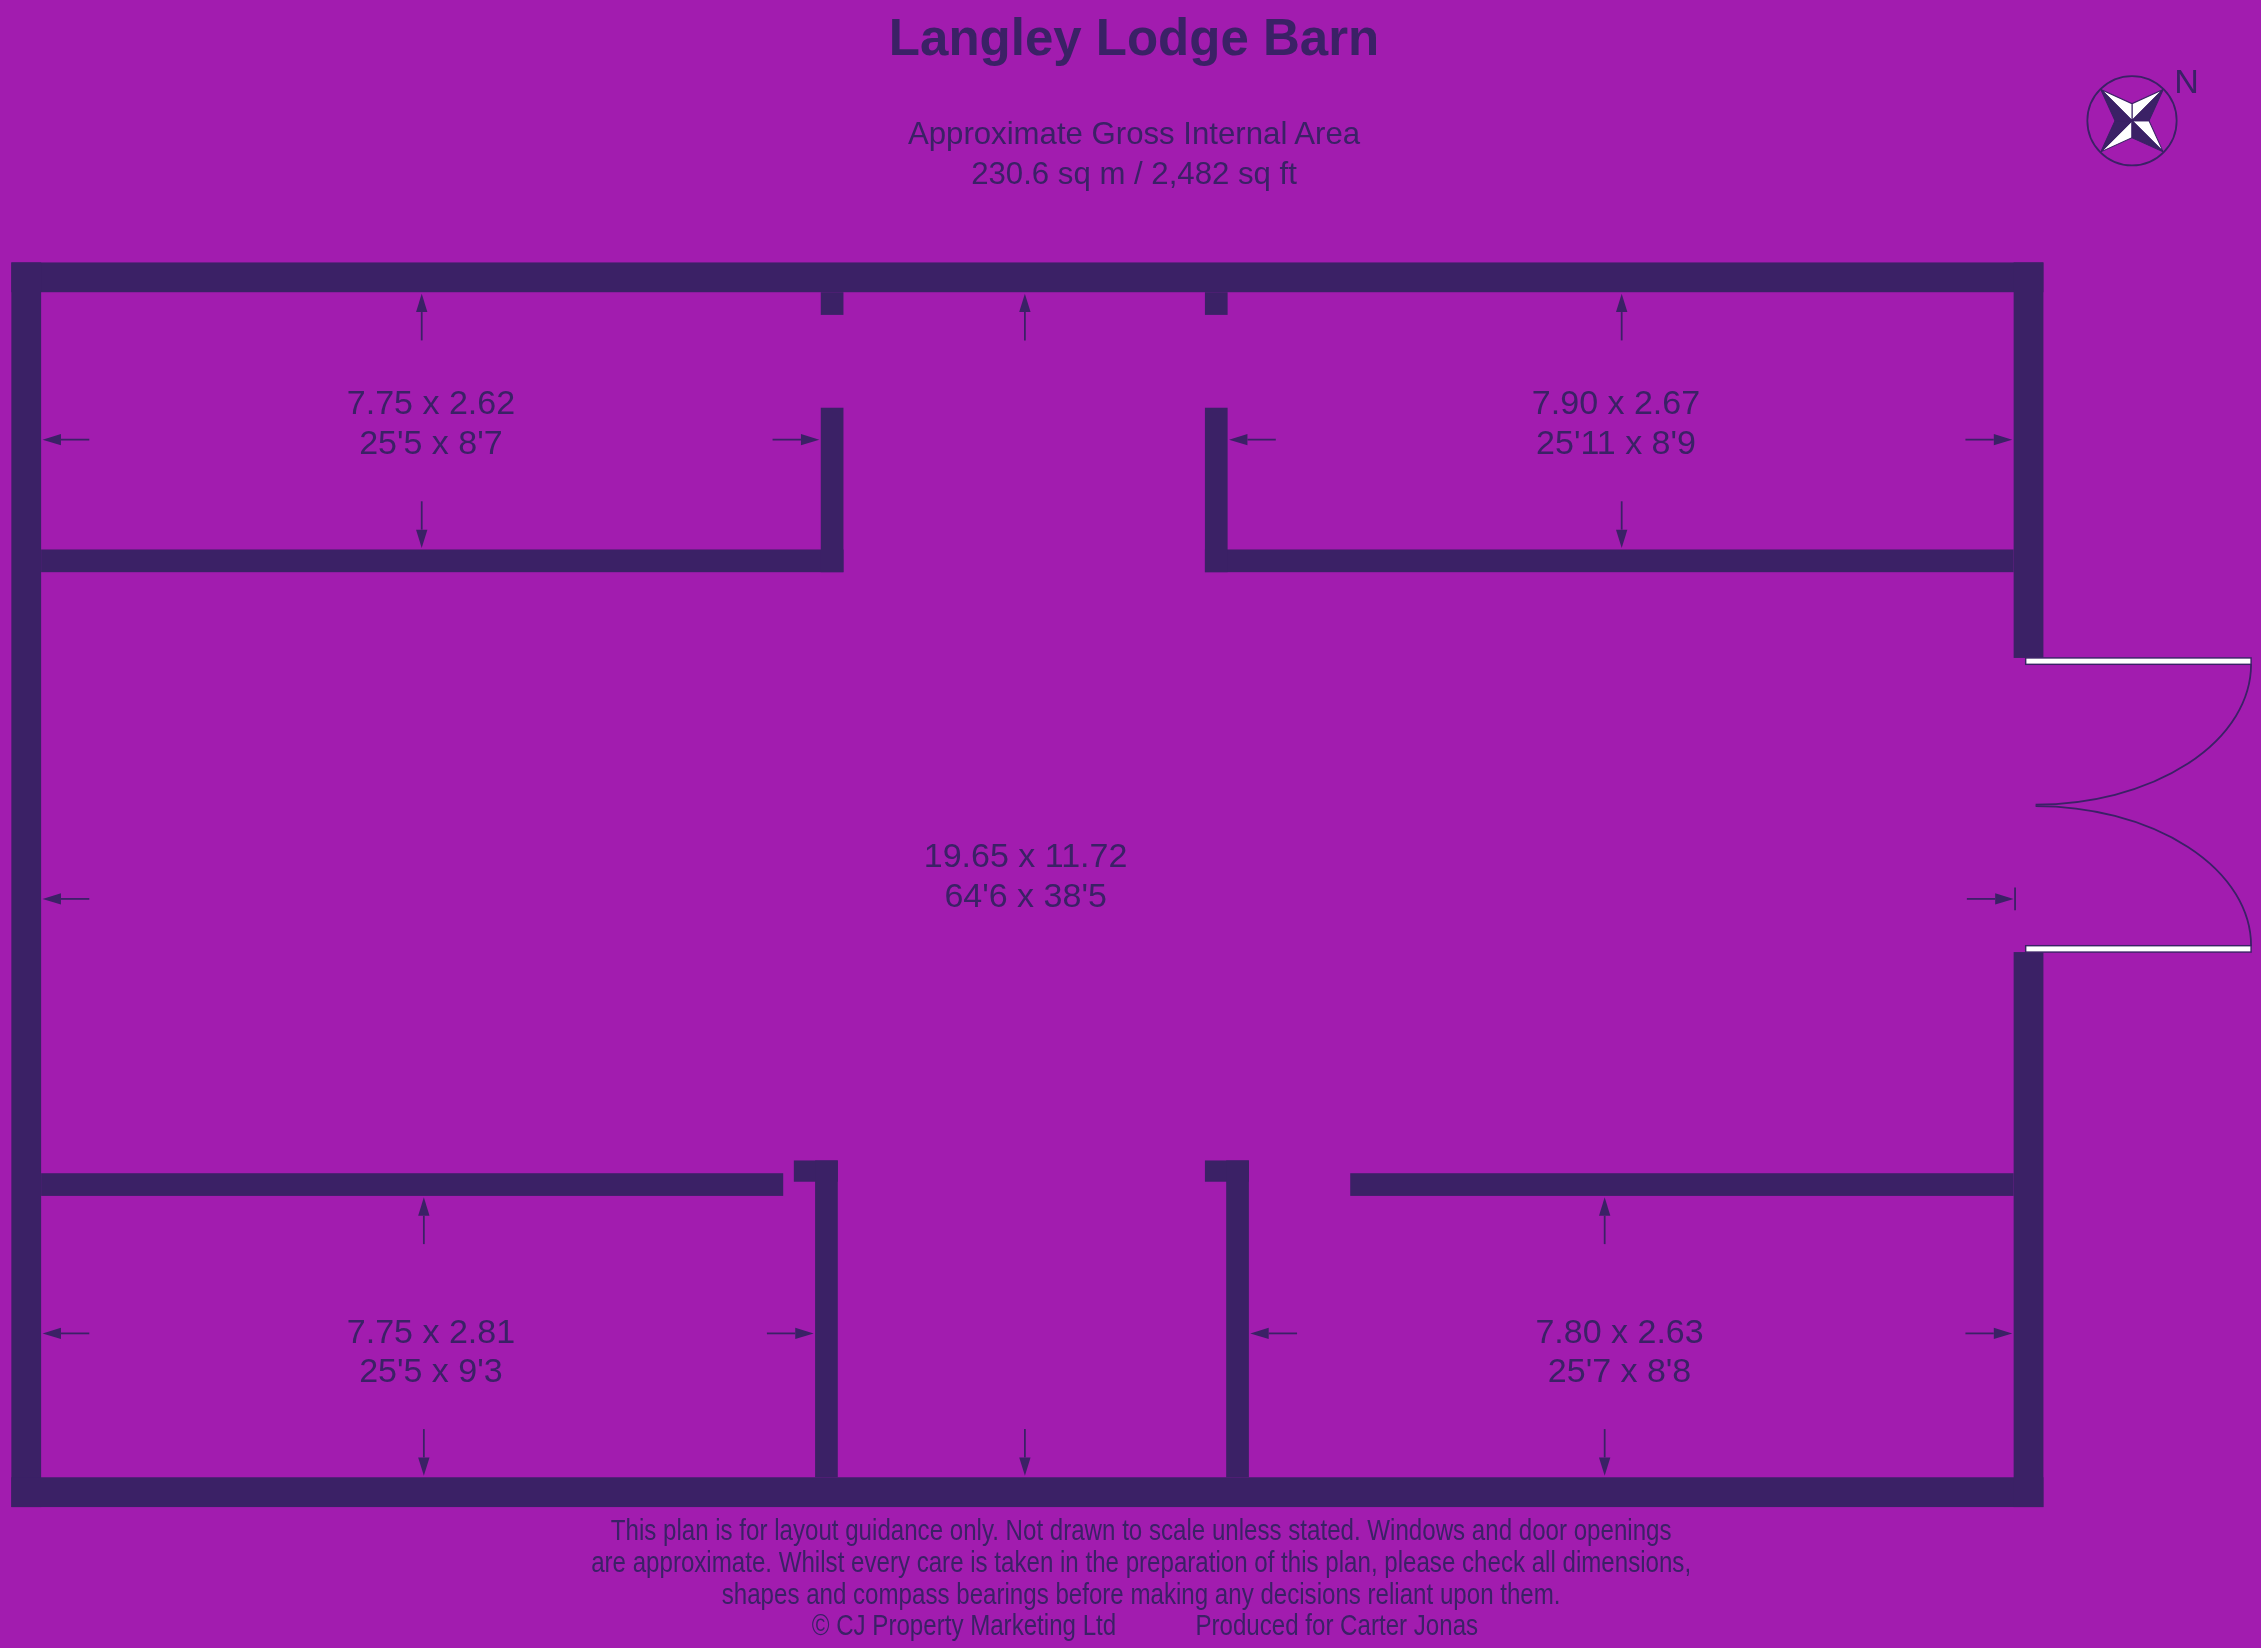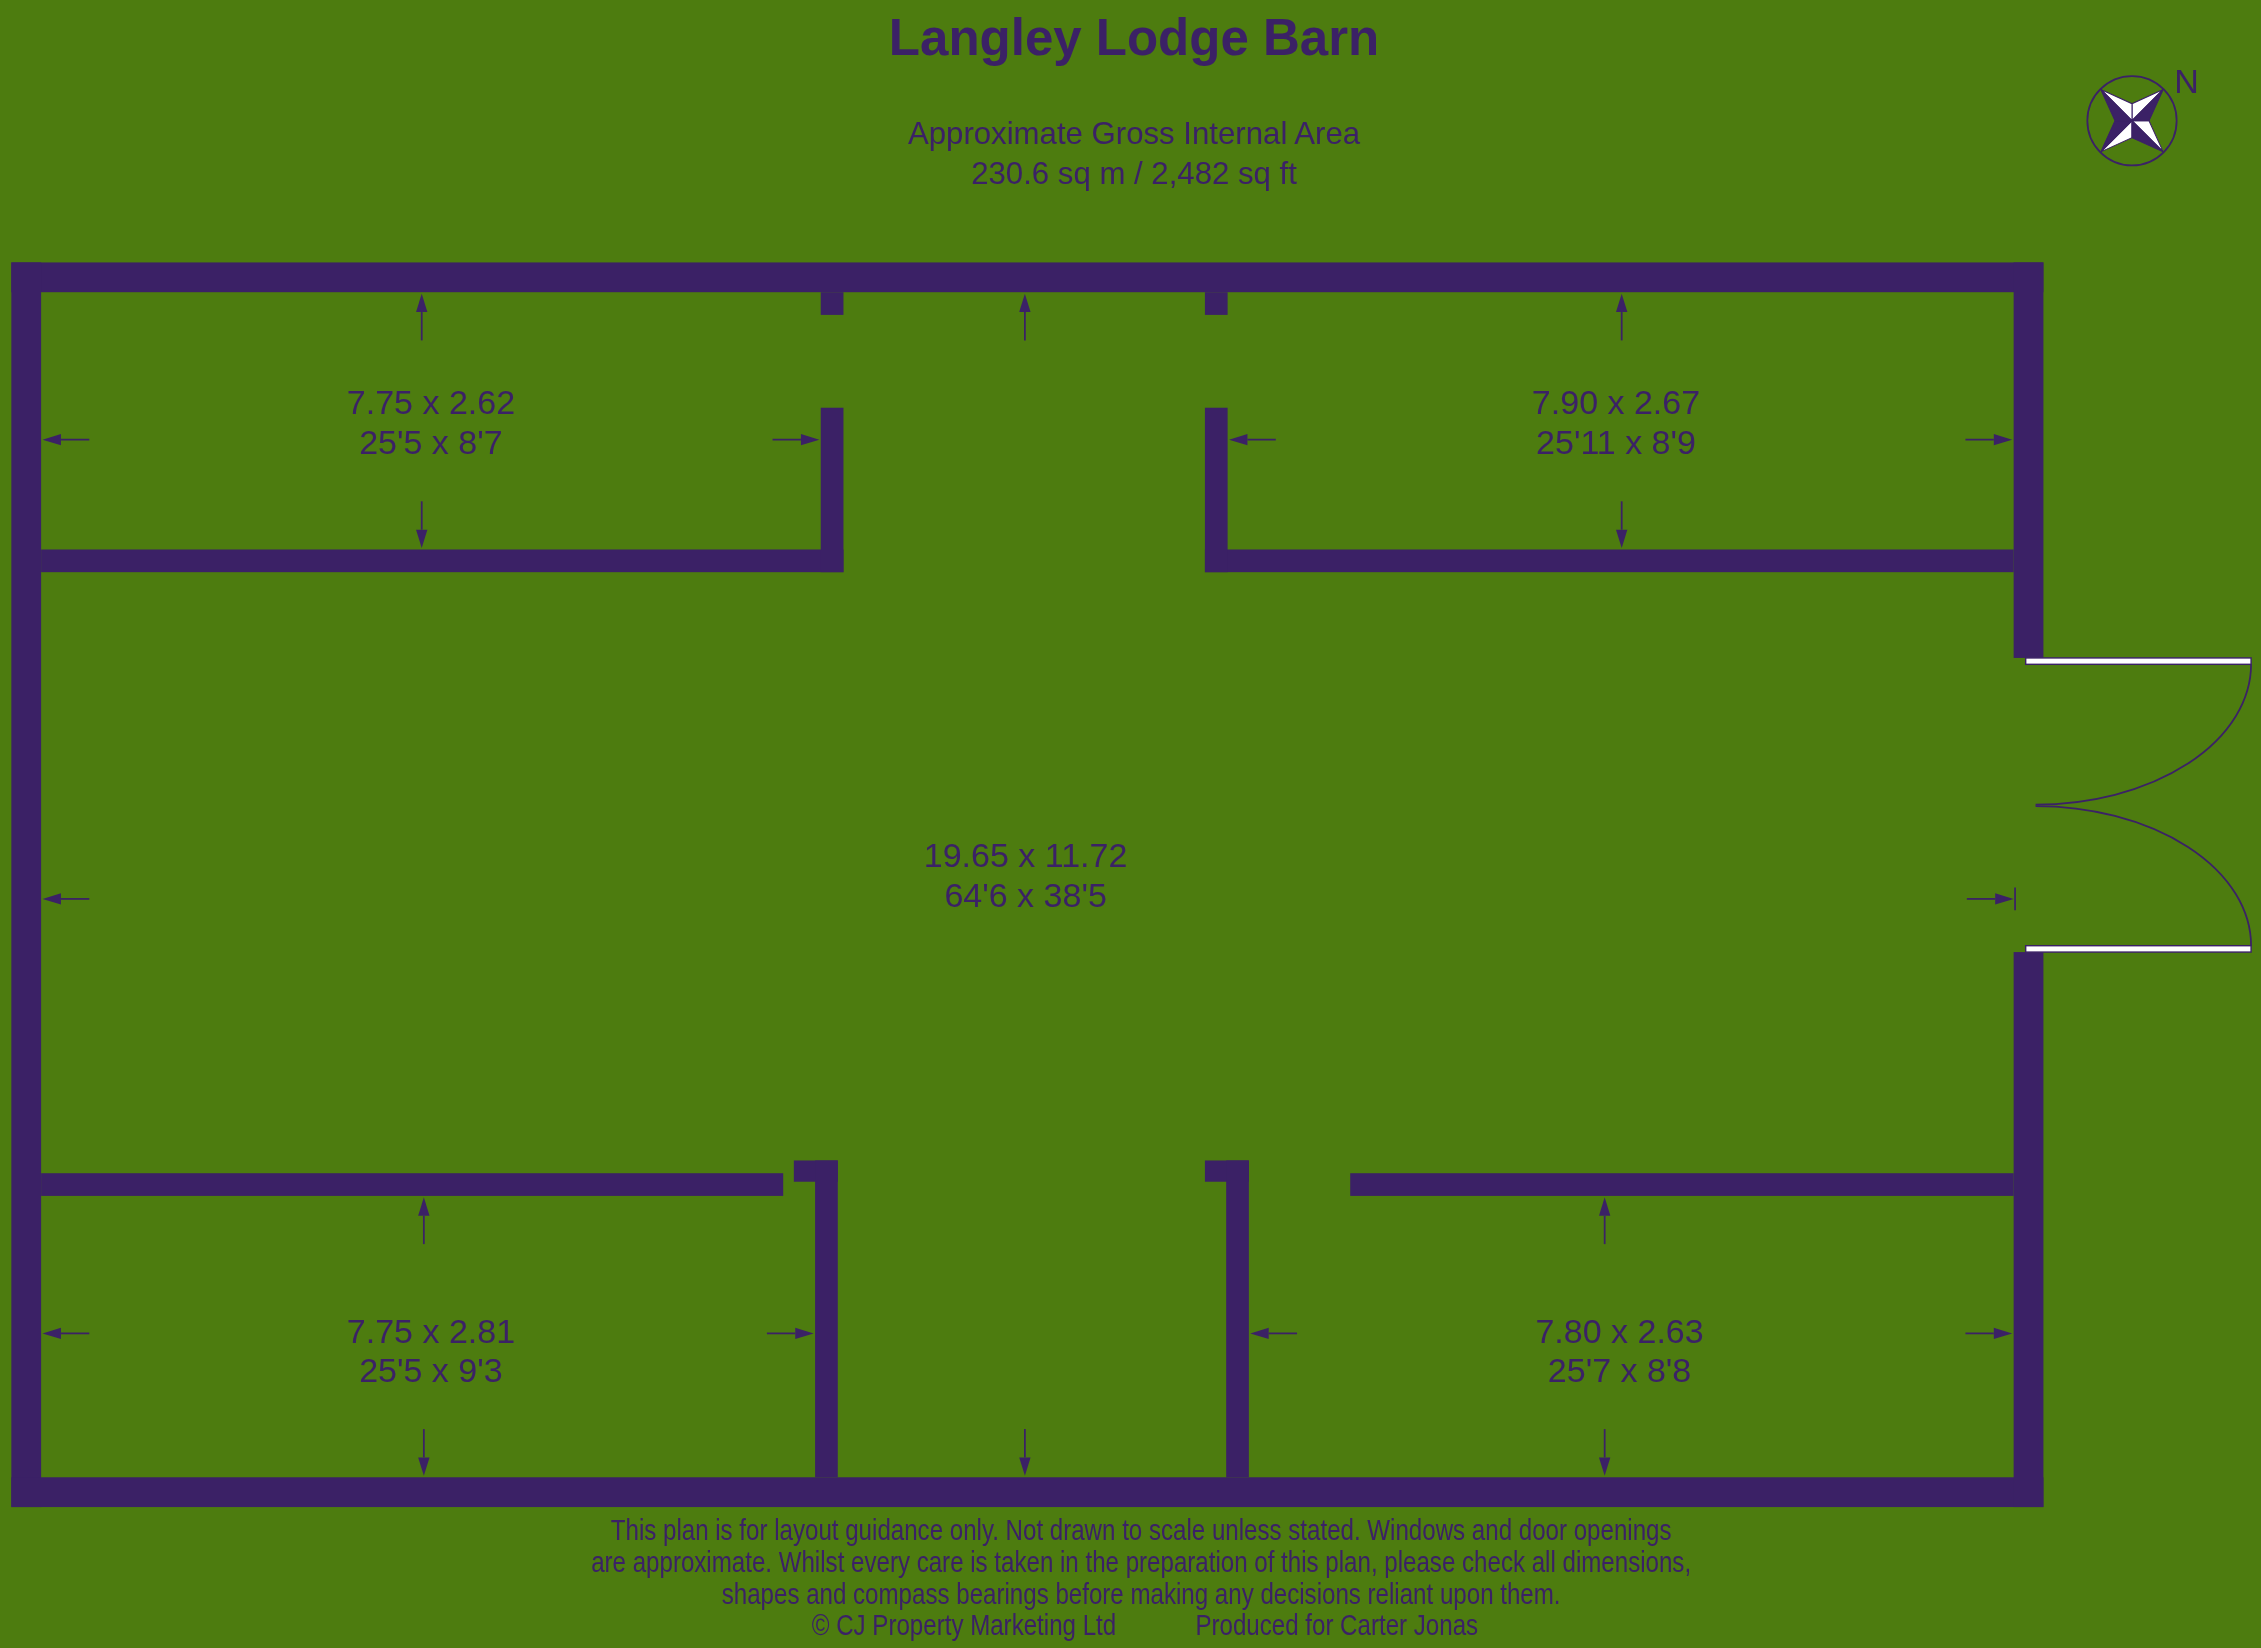--- a/index.html
+++ b/index.html
@@ -1,20 +1,20 @@
 <!DOCTYPE html>
 <html style="font-size:11.3px"><head>
 <meta charset="utf-8">
 <style>
   html, body { margin: 0; padding: 0; background: #ffffff; }
   .page {
     position: relative;
     width: 2261px;
     height: 1649px;
-    background: #4d7c0f;
+    background: #a21caf;
     font-family: "Liberation Sans", "DejaVu Sans", sans-serif;
     overflow: hidden;
   }
   svg { position: absolute; left: 0; top: 0; }
   .wall { fill: #3b2166; stroke: none; }
   .thin { stroke: #3b2166; stroke-width: 2.5; fill: none; }
   .door-leaf { stroke: #3b2166; stroke-width: 2; fill: #ffffff; }
   .arrow-line { stroke: #3b2166; stroke-width: 2.5; fill: none; }
   .arrow-head { fill: #3b2166; stroke: none; }
   .star-dark { fill: #3b2166; stroke: #3b2166; stroke-width: 1.5; }

